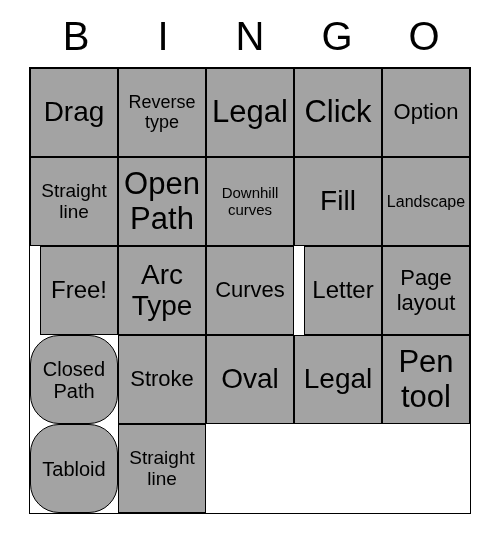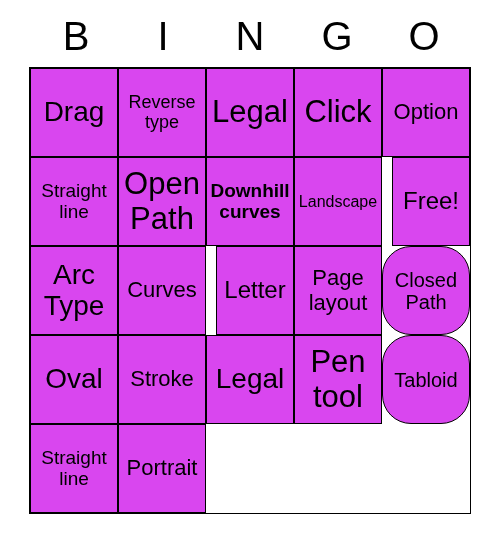--- a/index.html
+++ b/index.html
@@ -37,32 +37,32 @@
       grid-template-rows: repeat(5, 89px);
       border: 1px solid #000;
     }
     .cell {
       border: 1px solid #000;
       display: flex;
       align-items: center;
       justify-content: center;
       text-align: center;
       padding: 2px;
-      background: #d946ef;
+      background: #a3a3a3;
       color: #000;
       line-height: 1.1;
     }
     .fs-28 { font-size: 28px; }
     .fs-26 { font-size: 31px; }
     .fs-24 { font-size: 24px; margin-left: 10px; }
     .fs-22 { font-size: 22px; }
     .fs-20 { font-size: 20px; border-radius: 29px; }
     .fs-19 { font-size: 19px; }
     .fs-18 { font-size: 18px; }
-    .fs-17 { font-size: 19px; font-weight: bold; }
+    .fs-17 { font-size: 15px; }
     .fs-16 { font-size: 16px; }
   </style>
 </head>
 <body>
 
 <div class="header">
   <div class="header-letter">B</div>
   <div class="header-letter">I</div>
   <div class="header-letter">N</div>
   <div class="header-letter">G</div>
@@ -73,29 +73,29 @@
   <div class="cell fs-28">Drag</div>
   <div class="cell fs-18">Reverse type</div>
   <div class="cell fs-26">Legal</div>
   <div class="cell fs-26">Click</div>
 
   <div class="cell fs-22">Option</div>
   <div class="cell fs-19">Straight line</div>
   <div class="cell fs-26">Open Path</div>
   <div class="cell fs-17">Downhill curves</div>
 
+  <div class="cell fs-28">Fill</div>
   <div class="cell fs-16">Landscape</div>
   <div class="cell fs-24">Free!</div>
   <div class="cell fs-28">Arc Type</div>
   <div class="cell fs-22">Curves</div>
 
   <div class="cell fs-24">Letter</div>
   <div class="cell fs-22">Page layout</div>
   <div class="cell fs-20">Closed Path</div>
+  <div class="cell fs-22">Stroke</div>
   <div class="cell fs-28">Oval</div>
-  <div class="cell fs-22">Stroke</div>
 
   <div class="cell fs-28">Legal</div>
   <div class="cell fs-26">Pen tool</div>
   <div class="cell fs-20">Tabloid</div>
   <div class="cell fs-19">Straight line</div>
-  <div class="cell fs-22">Portrait</div>
 </div>
 
 </body></html>

